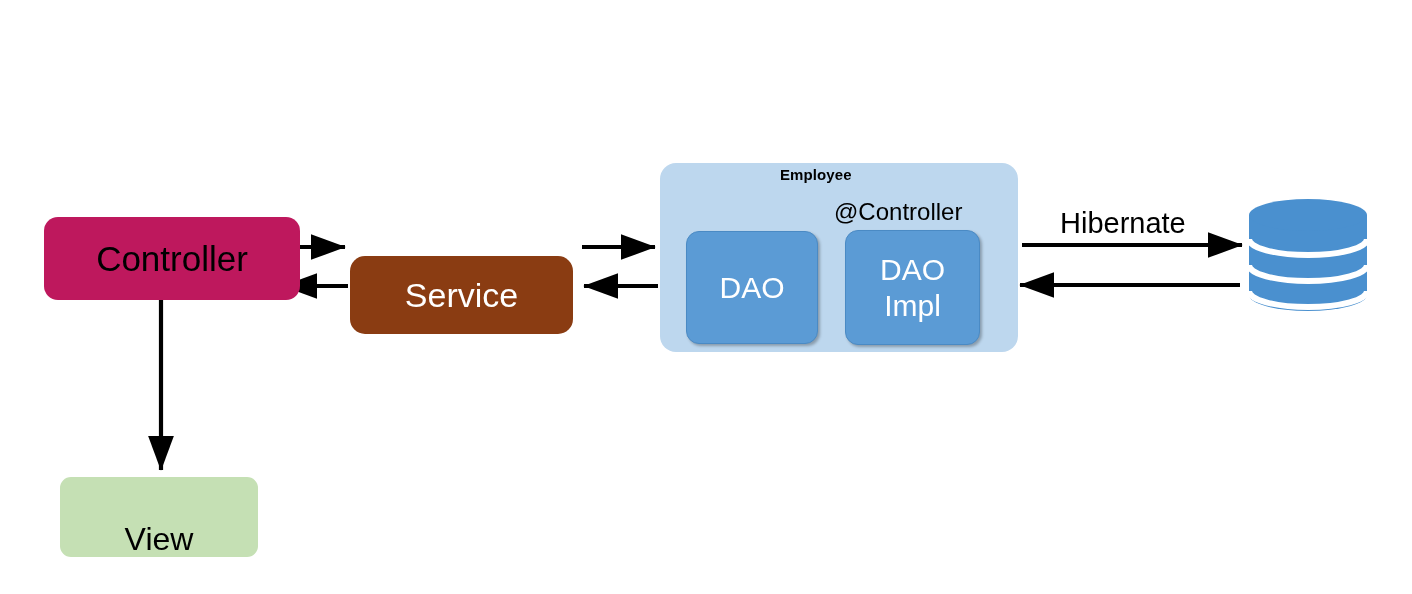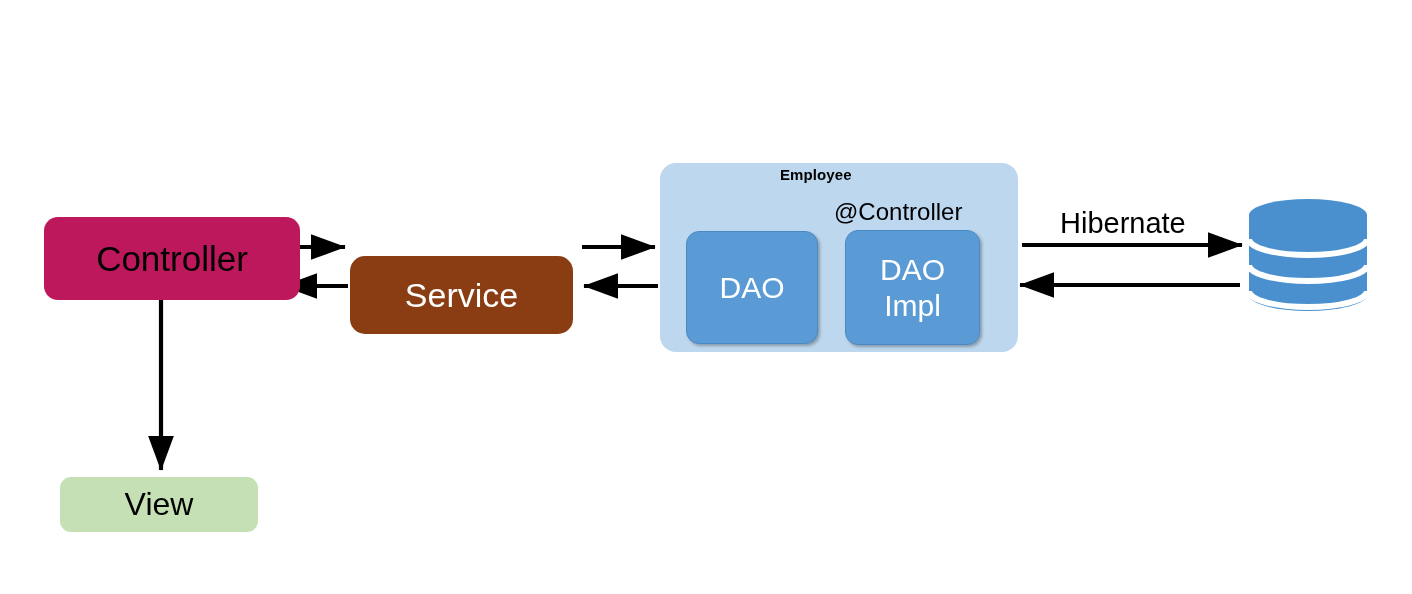--- a/index.html
+++ b/index.html
@@ -46,25 +46,26 @@
     width: 223px; height: 78px;
     background: #8a3c12;
     border-radius: 15px;
     color: #ffffff;
     font-size: 34px;
     margin-top: 36px;
   }
 
   .node-view {
     left: 60px;  top: 477px;
-    width: 198px; height: 55px;
+    width: 198px; height: 80px;
     background: #c5e0b4;
     border-radius: 11px;
     color: #000000;
     font-size: 32px;
+    align-items: flex-end;
   }
 
   
   .repo-container {
     position: absolute;
     left: 660px; top: 163px;
     width: 358px; height: 189px;
     background: #bdd7ee;
     border-radius: 16px;
   }

